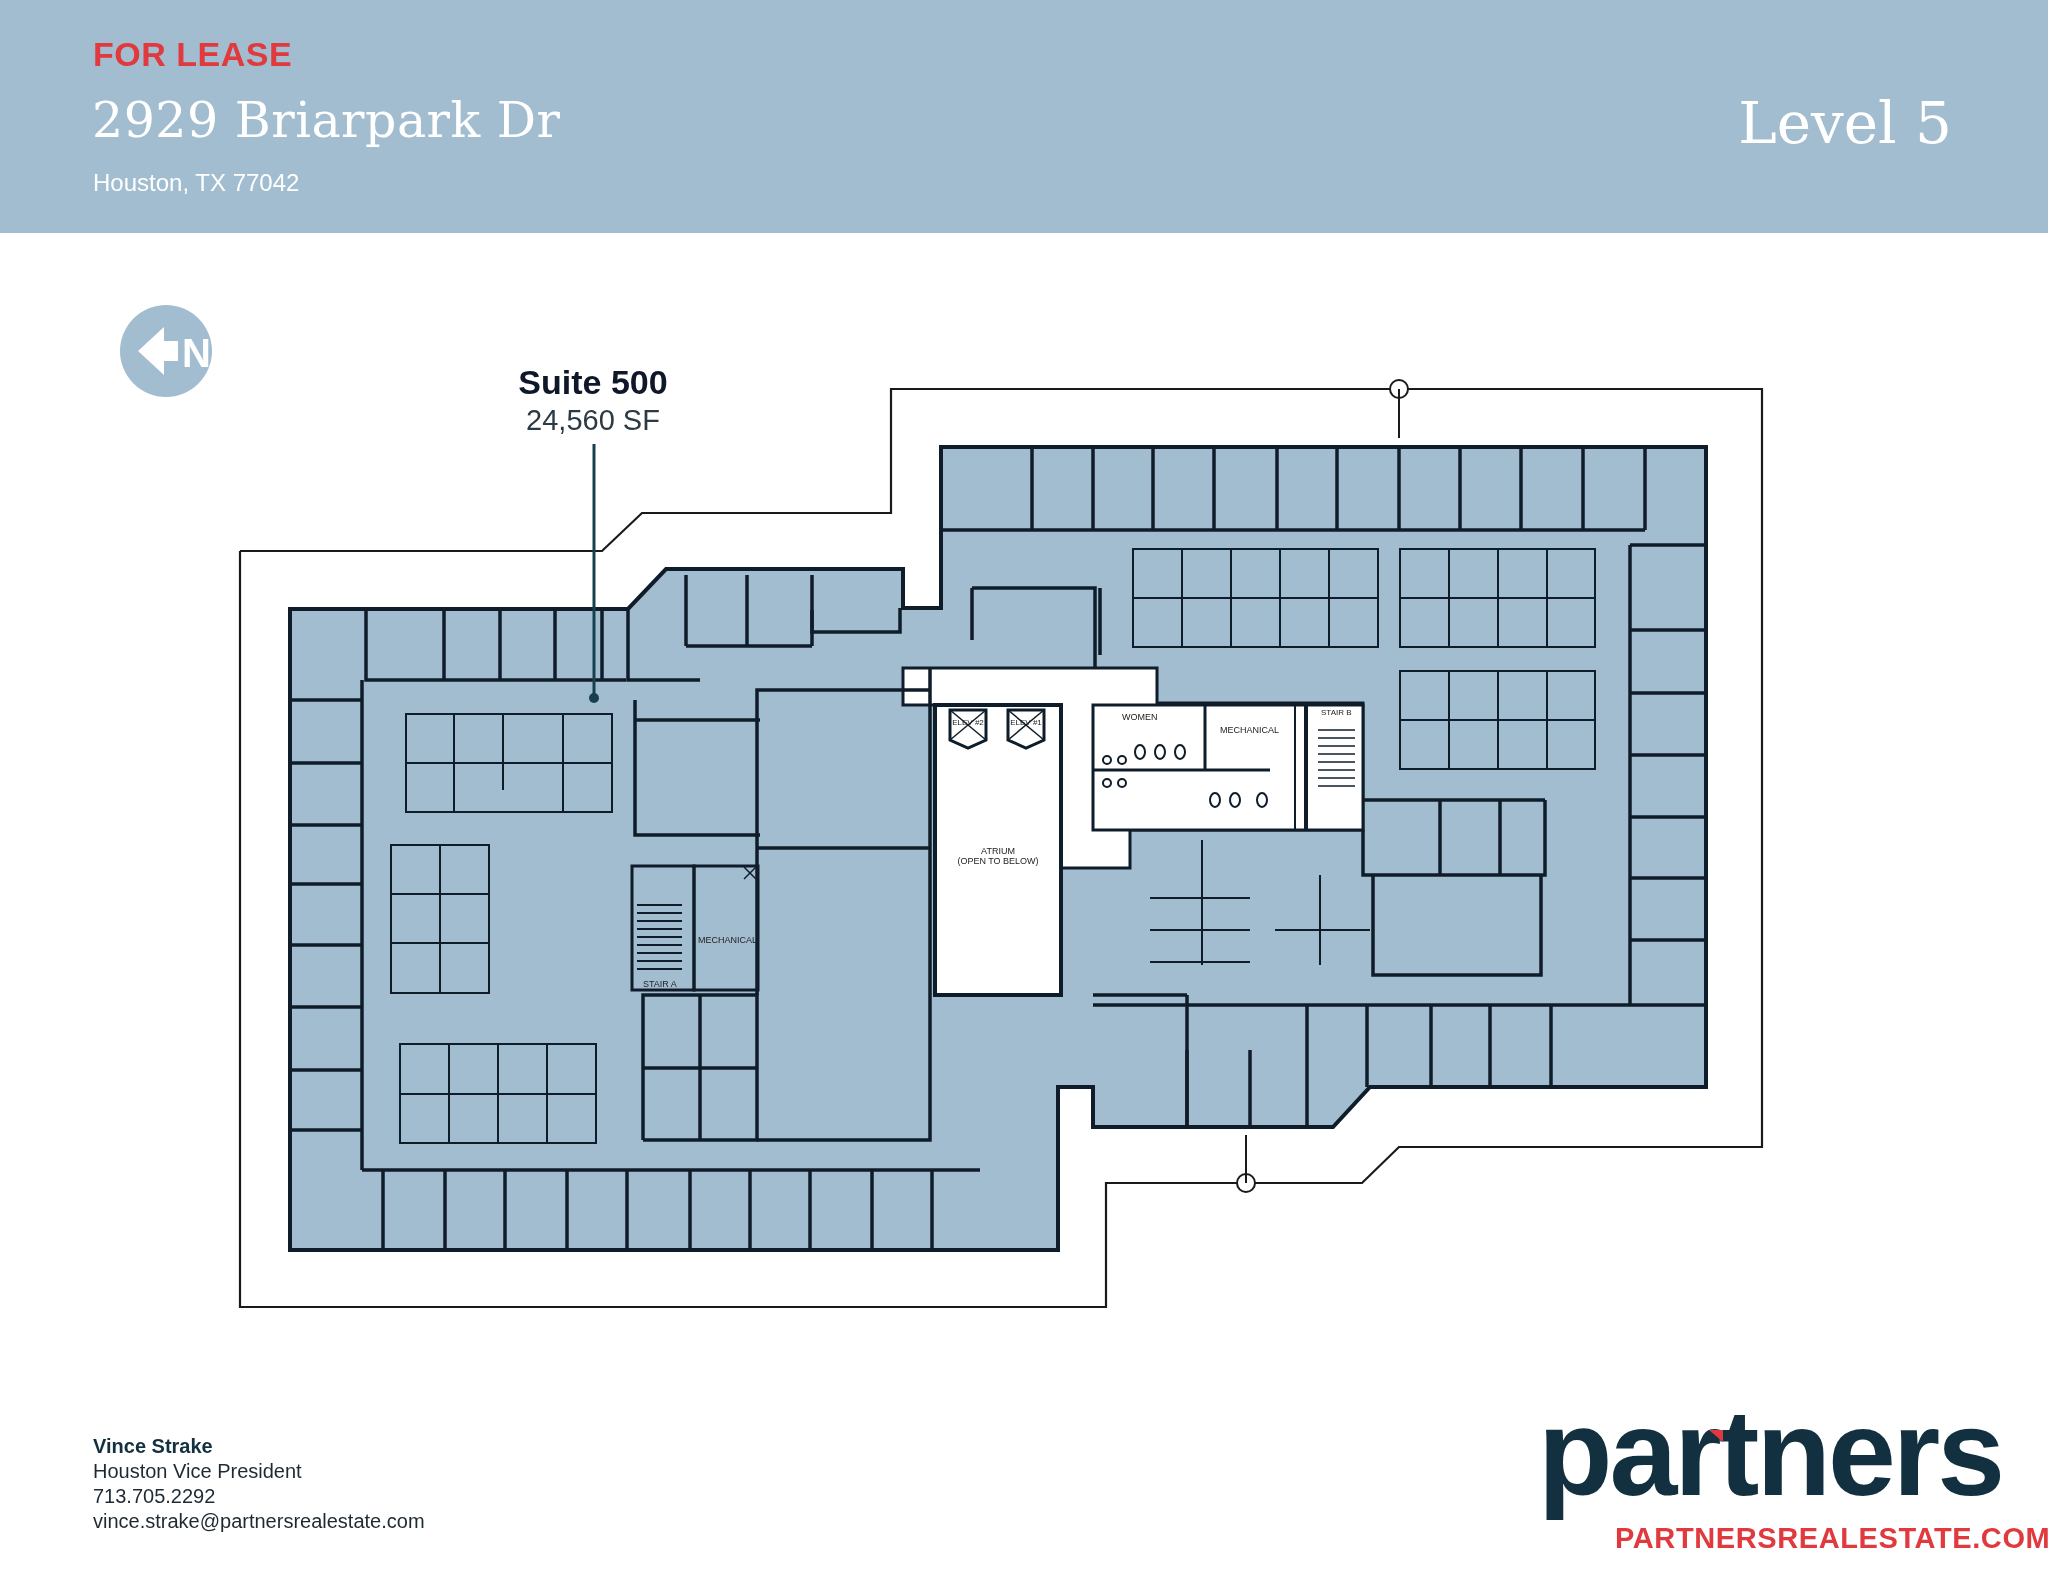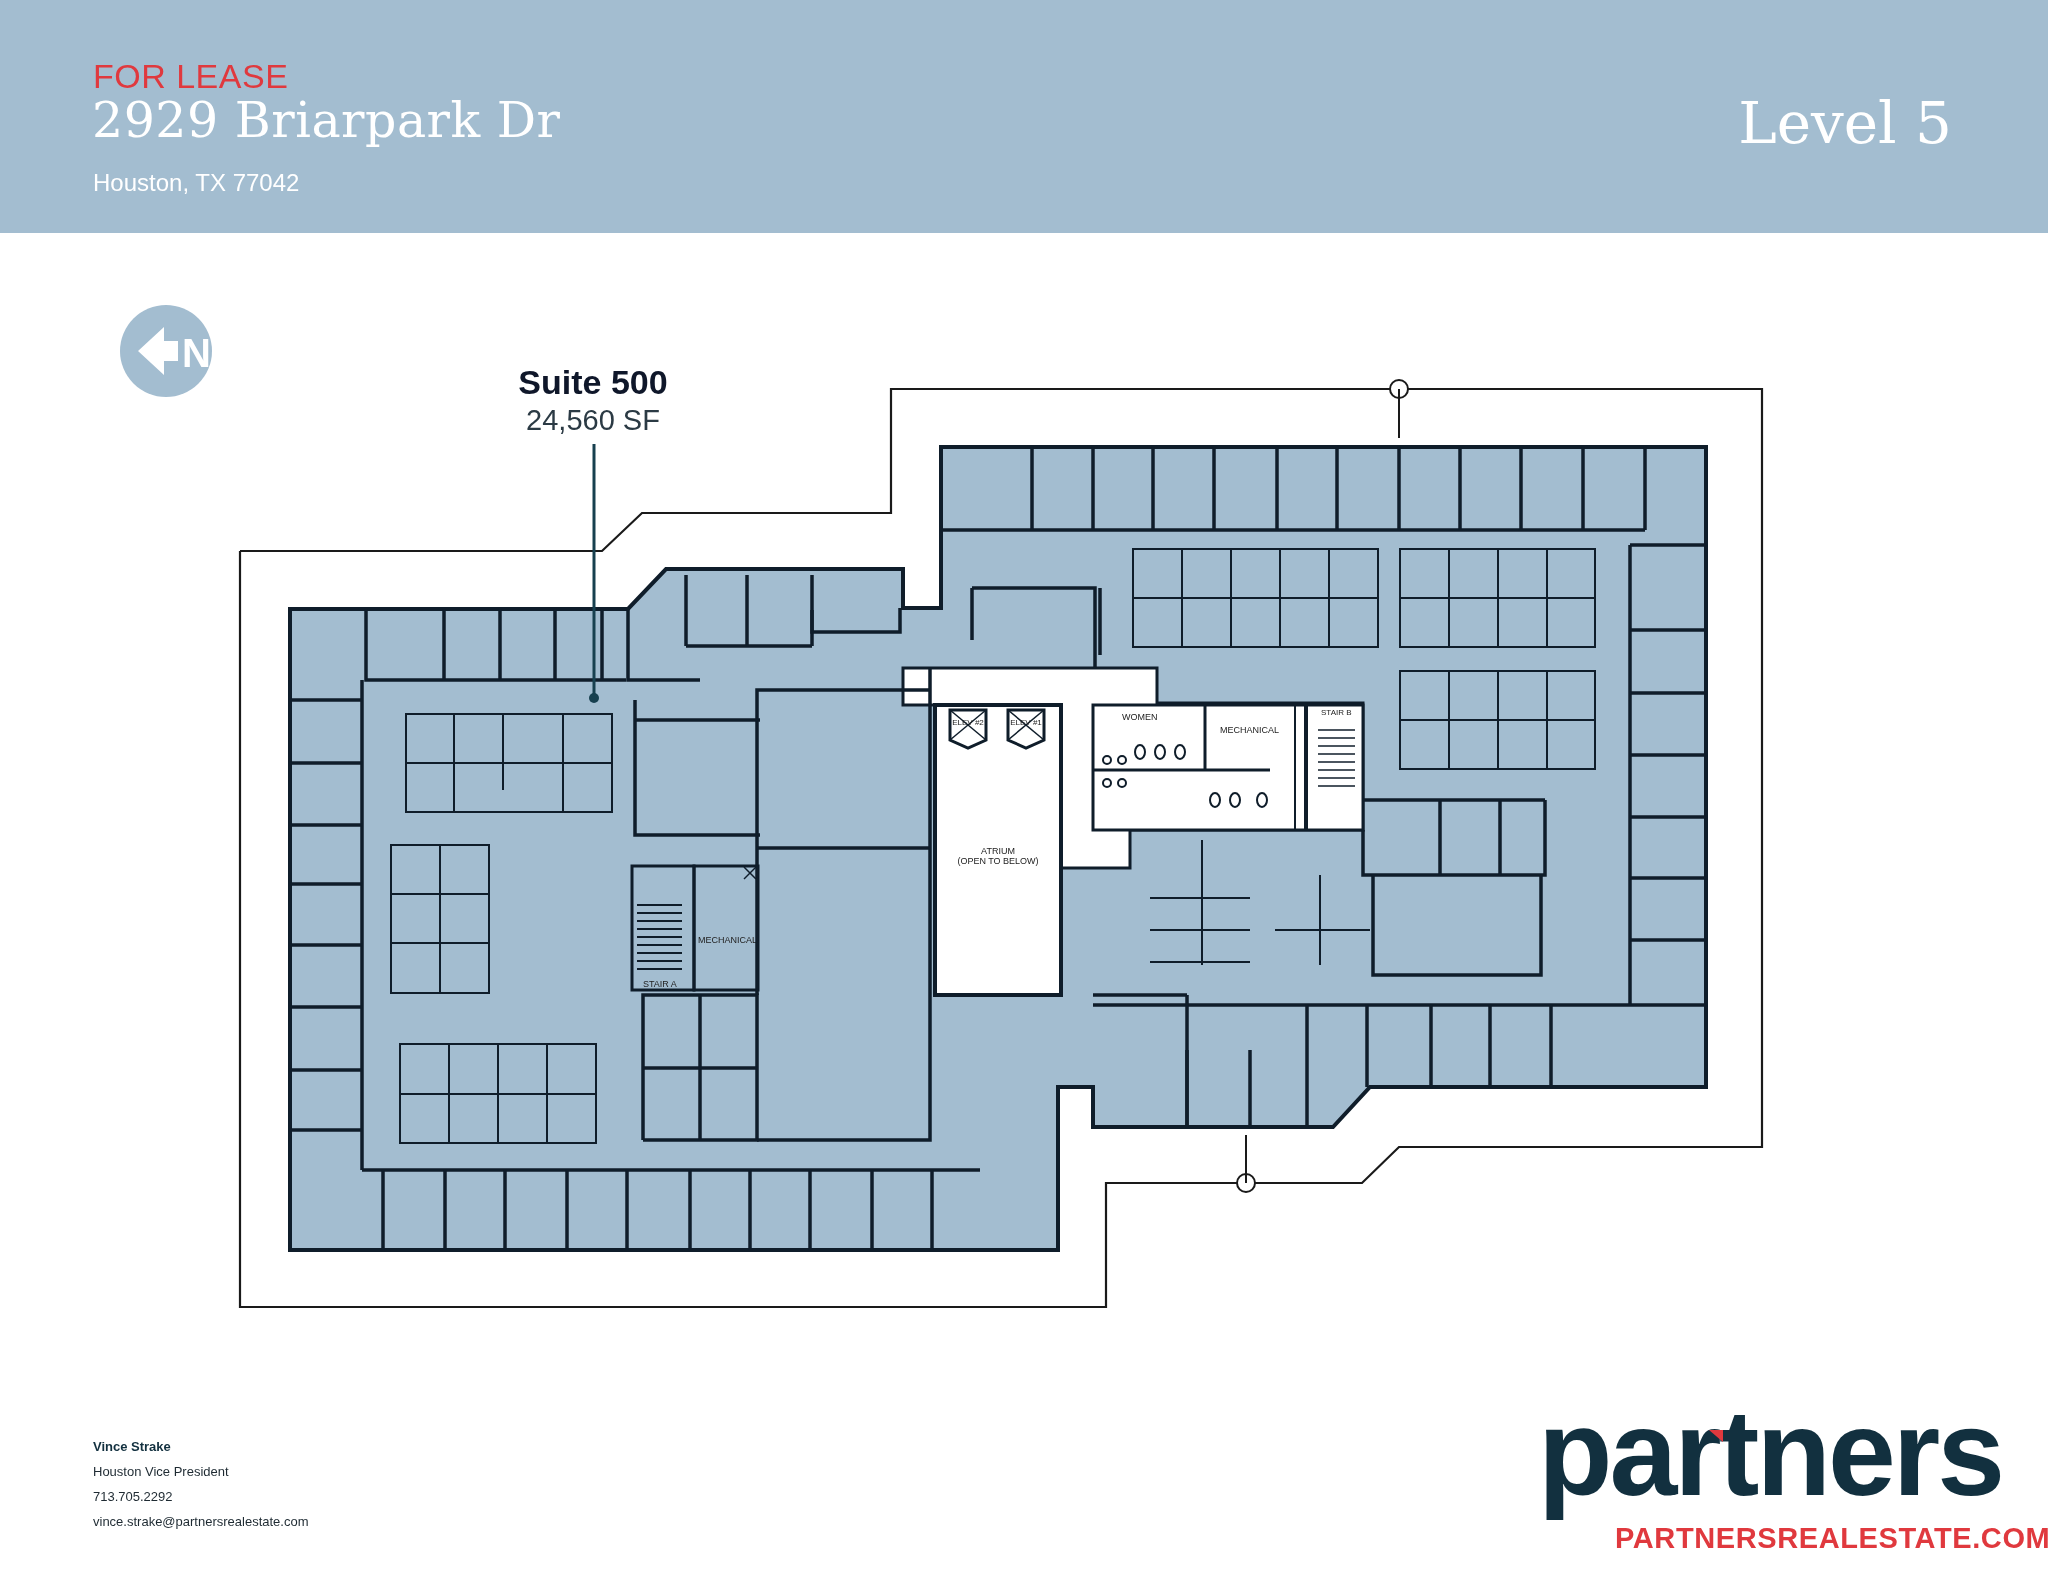--- a/index.html
+++ b/index.html
@@ -5,21 +5,21 @@
   html, body { margin: 0; padding: 0; }
   body {
     width: 2048px; height: 1588px; position: relative; overflow: hidden;
     background: #ffffff; font-family: "Liberation Sans", sans-serif;
   }
   .header {
     position: absolute; left: 0; top: 0; width: 2048px; height: 233px;
     background: #a3bdd0;
   }
   .for-lease {
-    position: absolute; left: 93px; top: 56px; font-size: 34px; font-weight: normal;
+    position: absolute; left: 93px; top: 34px; font-size: 34px; font-weight: bold;
     color: #e0393e; letter-spacing: 0.5px; line-height: 40px;
   }
   .address {
     position: absolute; left: 92px; top: 86px; font-family: "DejaVu Serif", serif;
     font-size: 49px; color: #ffffff; line-height: 70px; letter-spacing: 0.5px;
   }
   .city {
     position: absolute; left: 93px; top: 164px; font-size: 24px; color: #ffffff;
     line-height: 38px; font-weight: 300;
   }
@@ -30,21 +30,21 @@
   .plan { position: absolute; left: 0; top: 0; width: 2048px; height: 1588px; }
   .plan text { font-family: "Liberation Sans", sans-serif; }
   .suite-title {
     position: absolute; left: 440px; top: 362px; width: 306px; text-align: center;
     font-size: 34px; font-weight: bold; color: #0f172a; line-height: 40px;
   }
   .suite-area {
     position: absolute; left: 440px; top: 403px; width: 306px; text-align: center;
     font-size: 29px; color: #2b3a44; line-height: 34px;
   }
-  .contact { position: absolute; left: 93px; top: 1434px; color: #1e2a32; font-size: 13px; line-height: 25px; }
+  .contact { position: absolute; left: 93px; top: 1434px; color: #1e2a32; font-size: 20px; line-height: 25px; }
   .contact .name { font-weight: bold; color: #12303f; }
   .logo {
     position: absolute; left: 1538px; top: 1388px; font-size: 122px; font-weight: bold;
     color: #12303f; letter-spacing: -3px; line-height: 130px;
   }
   .logo-accent {
     position: absolute; left: 1709px; top: 1430px; width: 0; height: 0;
     border-left: 14px solid transparent; border-top: 12px solid #e0393e;
   }
   .url {

